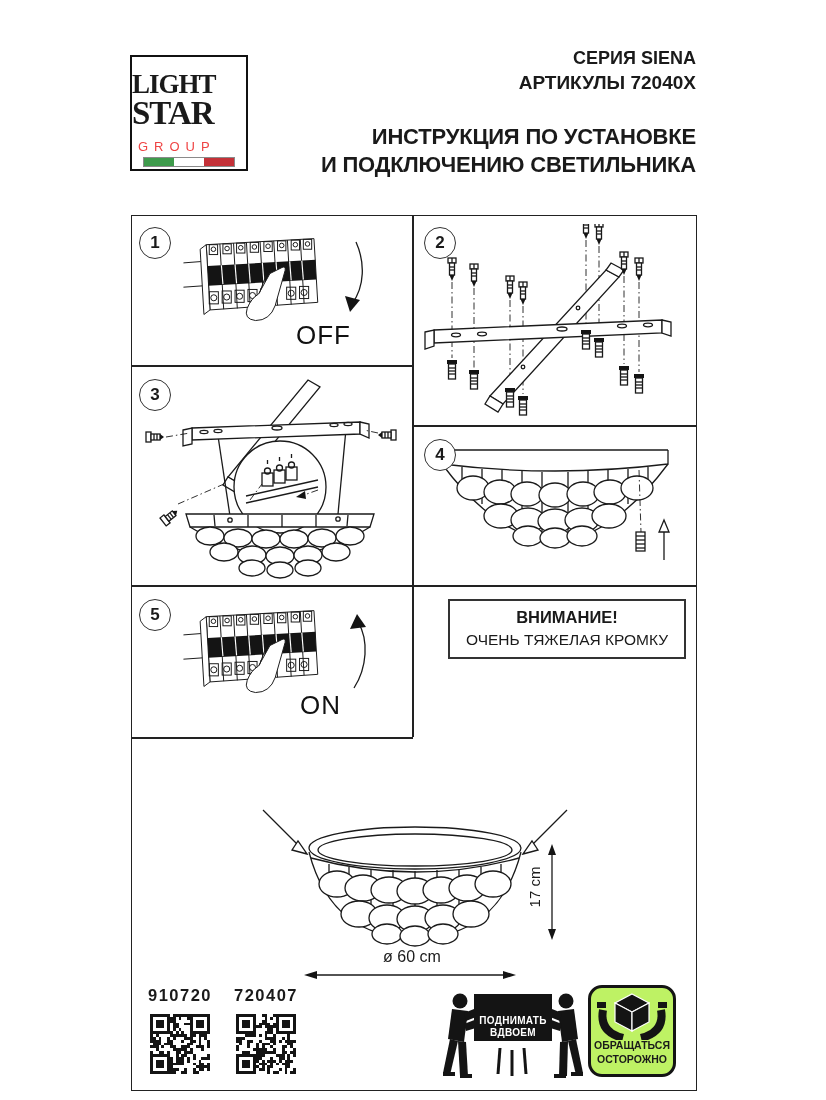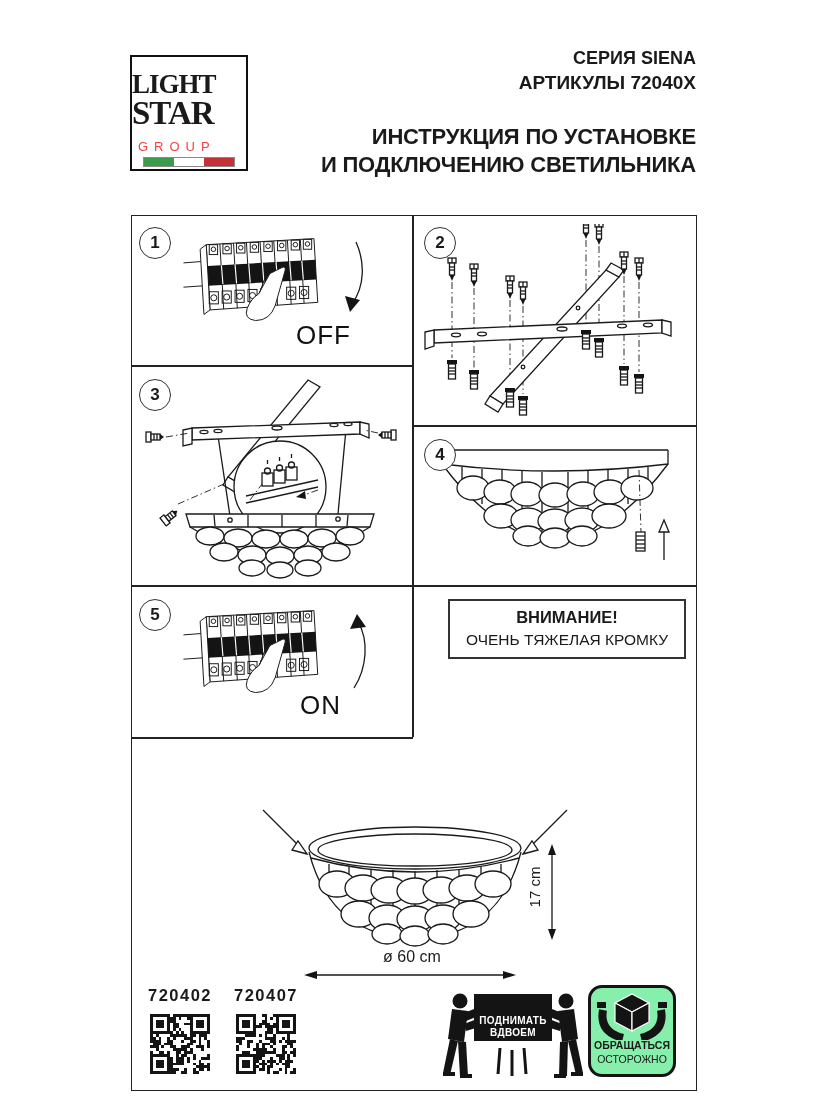--- a/index.html
+++ b/index.html
@@ -36,23 +36,23 @@
   .dim-d-label{left:352px;top:948px;width:120px;text-align:center;font-size:16px;}
   .dim-h-label{left:500px;top:878px;width:70px;height:18px;text-align:center;font-size:15px;transform:rotate(-90deg);}
   
   .art-code{top:986px;width:80px;text-align:center;font-weight:bold;font-size:16.5px;letter-spacing:1.5px;}
   .qr{top:1014px;width:60px;height:60px;}
   
   .lift{left:443px;top:988px;width:140px;height:95px;}
   .lift-box{left:31px;top:6px;width:78px;height:47px;background:#141414;color:#fff;text-align:center;
             font-weight:bold;font-size:10px;line-height:12px;padding-top:21px;box-sizing:border-box;letter-spacing:0.3px;}
   
-  .care{left:588px;top:985px;width:88px;height:92px;border:3px solid #141414;border-radius:14px;box-sizing:border-box;background:#86efac;}
+  .care{left:588px;top:985px;width:88px;height:92px;border:3px solid #141414;border-radius:14px;box-sizing:border-box;background:#bef264;}
   .care-t1{left:0;right:0;top:51px;text-align:center;font-weight:bold;font-size:10.5px;}
-  .care-t2{left:0;right:0;top:65px;text-align:center;font-weight:normal;font-size:10.5px;}
+  .care-t2{left:0;right:0;top:65px;text-align:center;font-weight:bold;font-size:10.5px;}
   
   svg .ln{stroke:#1a1a1a;stroke-width:1.3;fill:none;}
   svg .fw{fill:#fff;stroke:#1a1a1a;stroke-width:1.3;}
   svg .fb{fill:#141414;stroke:none;}
   svg .dd{stroke:#1a1a1a;stroke-width:0.9;fill:none;stroke-dasharray:7 3 1.5 3;}
 </style>
 </head>
 <body>
 
 <div class="page">
@@ -390,21 +390,21 @@
   </svg>
   <div class="abs dim-h-label">17 cm</div>
 
   <div class="abs dim-d-label">ø 60 cm</div>
   <svg class="abs" style="left:302px;top:968px;" width="216" height="16" viewBox="0 0 216 16">
     <line class="ln" x1="8" y1="7" x2="208" y2="7"></line>
     <polygon class="fb" points="2,7 15,3 15,11"></polygon>
     <polygon class="fb" points="214,7 201,3 201,11"></polygon>
   </svg>
 
-  <div class="abs art-code" style="left:140px;">720402</div>
+  <div class="abs art-code" style="left:140px;">910720</div>
   <div class="abs art-code" style="left:226px;">720407</div>
   <div class="abs qr" style="left:150px;"><svg viewBox="0 0 21 21" width="100%" height="100%" shape-rendering="crispEdges">
         <rect x="0" y="0" width="7" height="7" fill="#141414"></rect>
         <rect x="1" y="1" width="5" height="5" fill="#fff"></rect>
         <rect x="2" y="2" width="3" height="3" fill="#141414"></rect>
         <rect x="14" y="0" width="7" height="7" fill="#141414"></rect>
         <rect x="15" y="1" width="5" height="5" fill="#fff"></rect>
         <rect x="16" y="2" width="3" height="3" fill="#141414"></rect>
         <rect x="0" y="14" width="7" height="7" fill="#141414"></rect>
         <rect x="1" y="15" width="5" height="5" fill="#fff"></rect>

